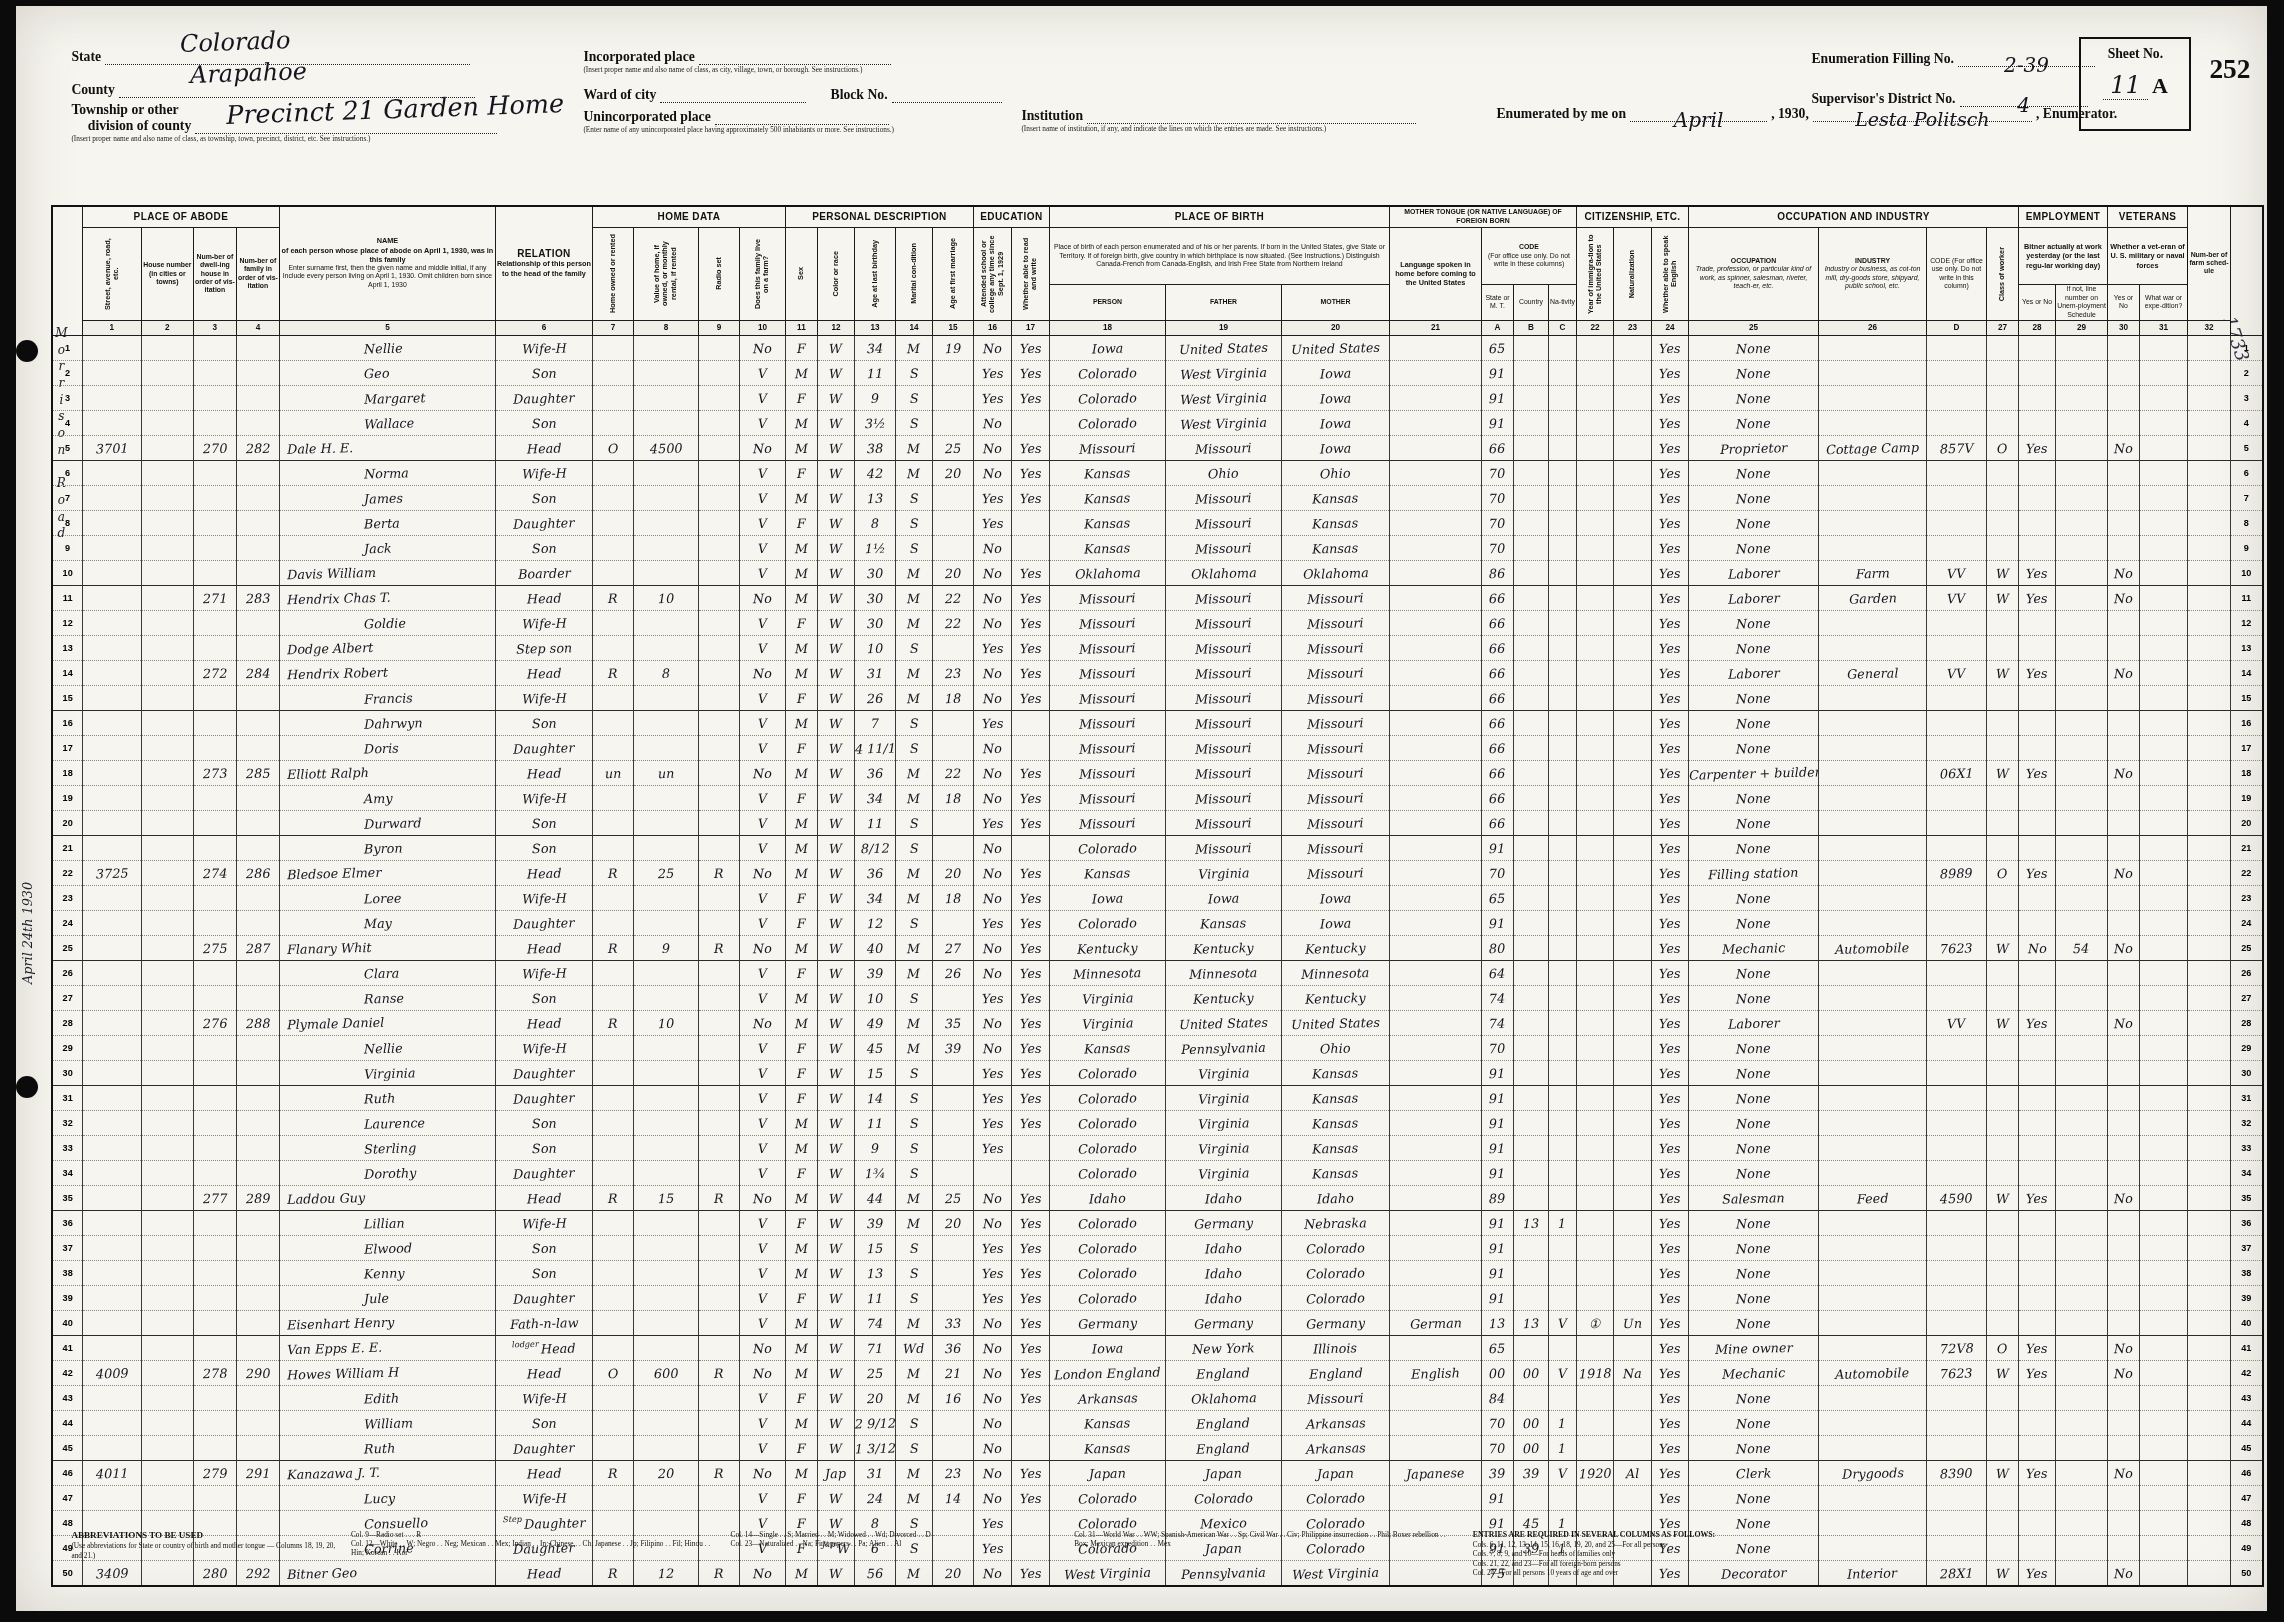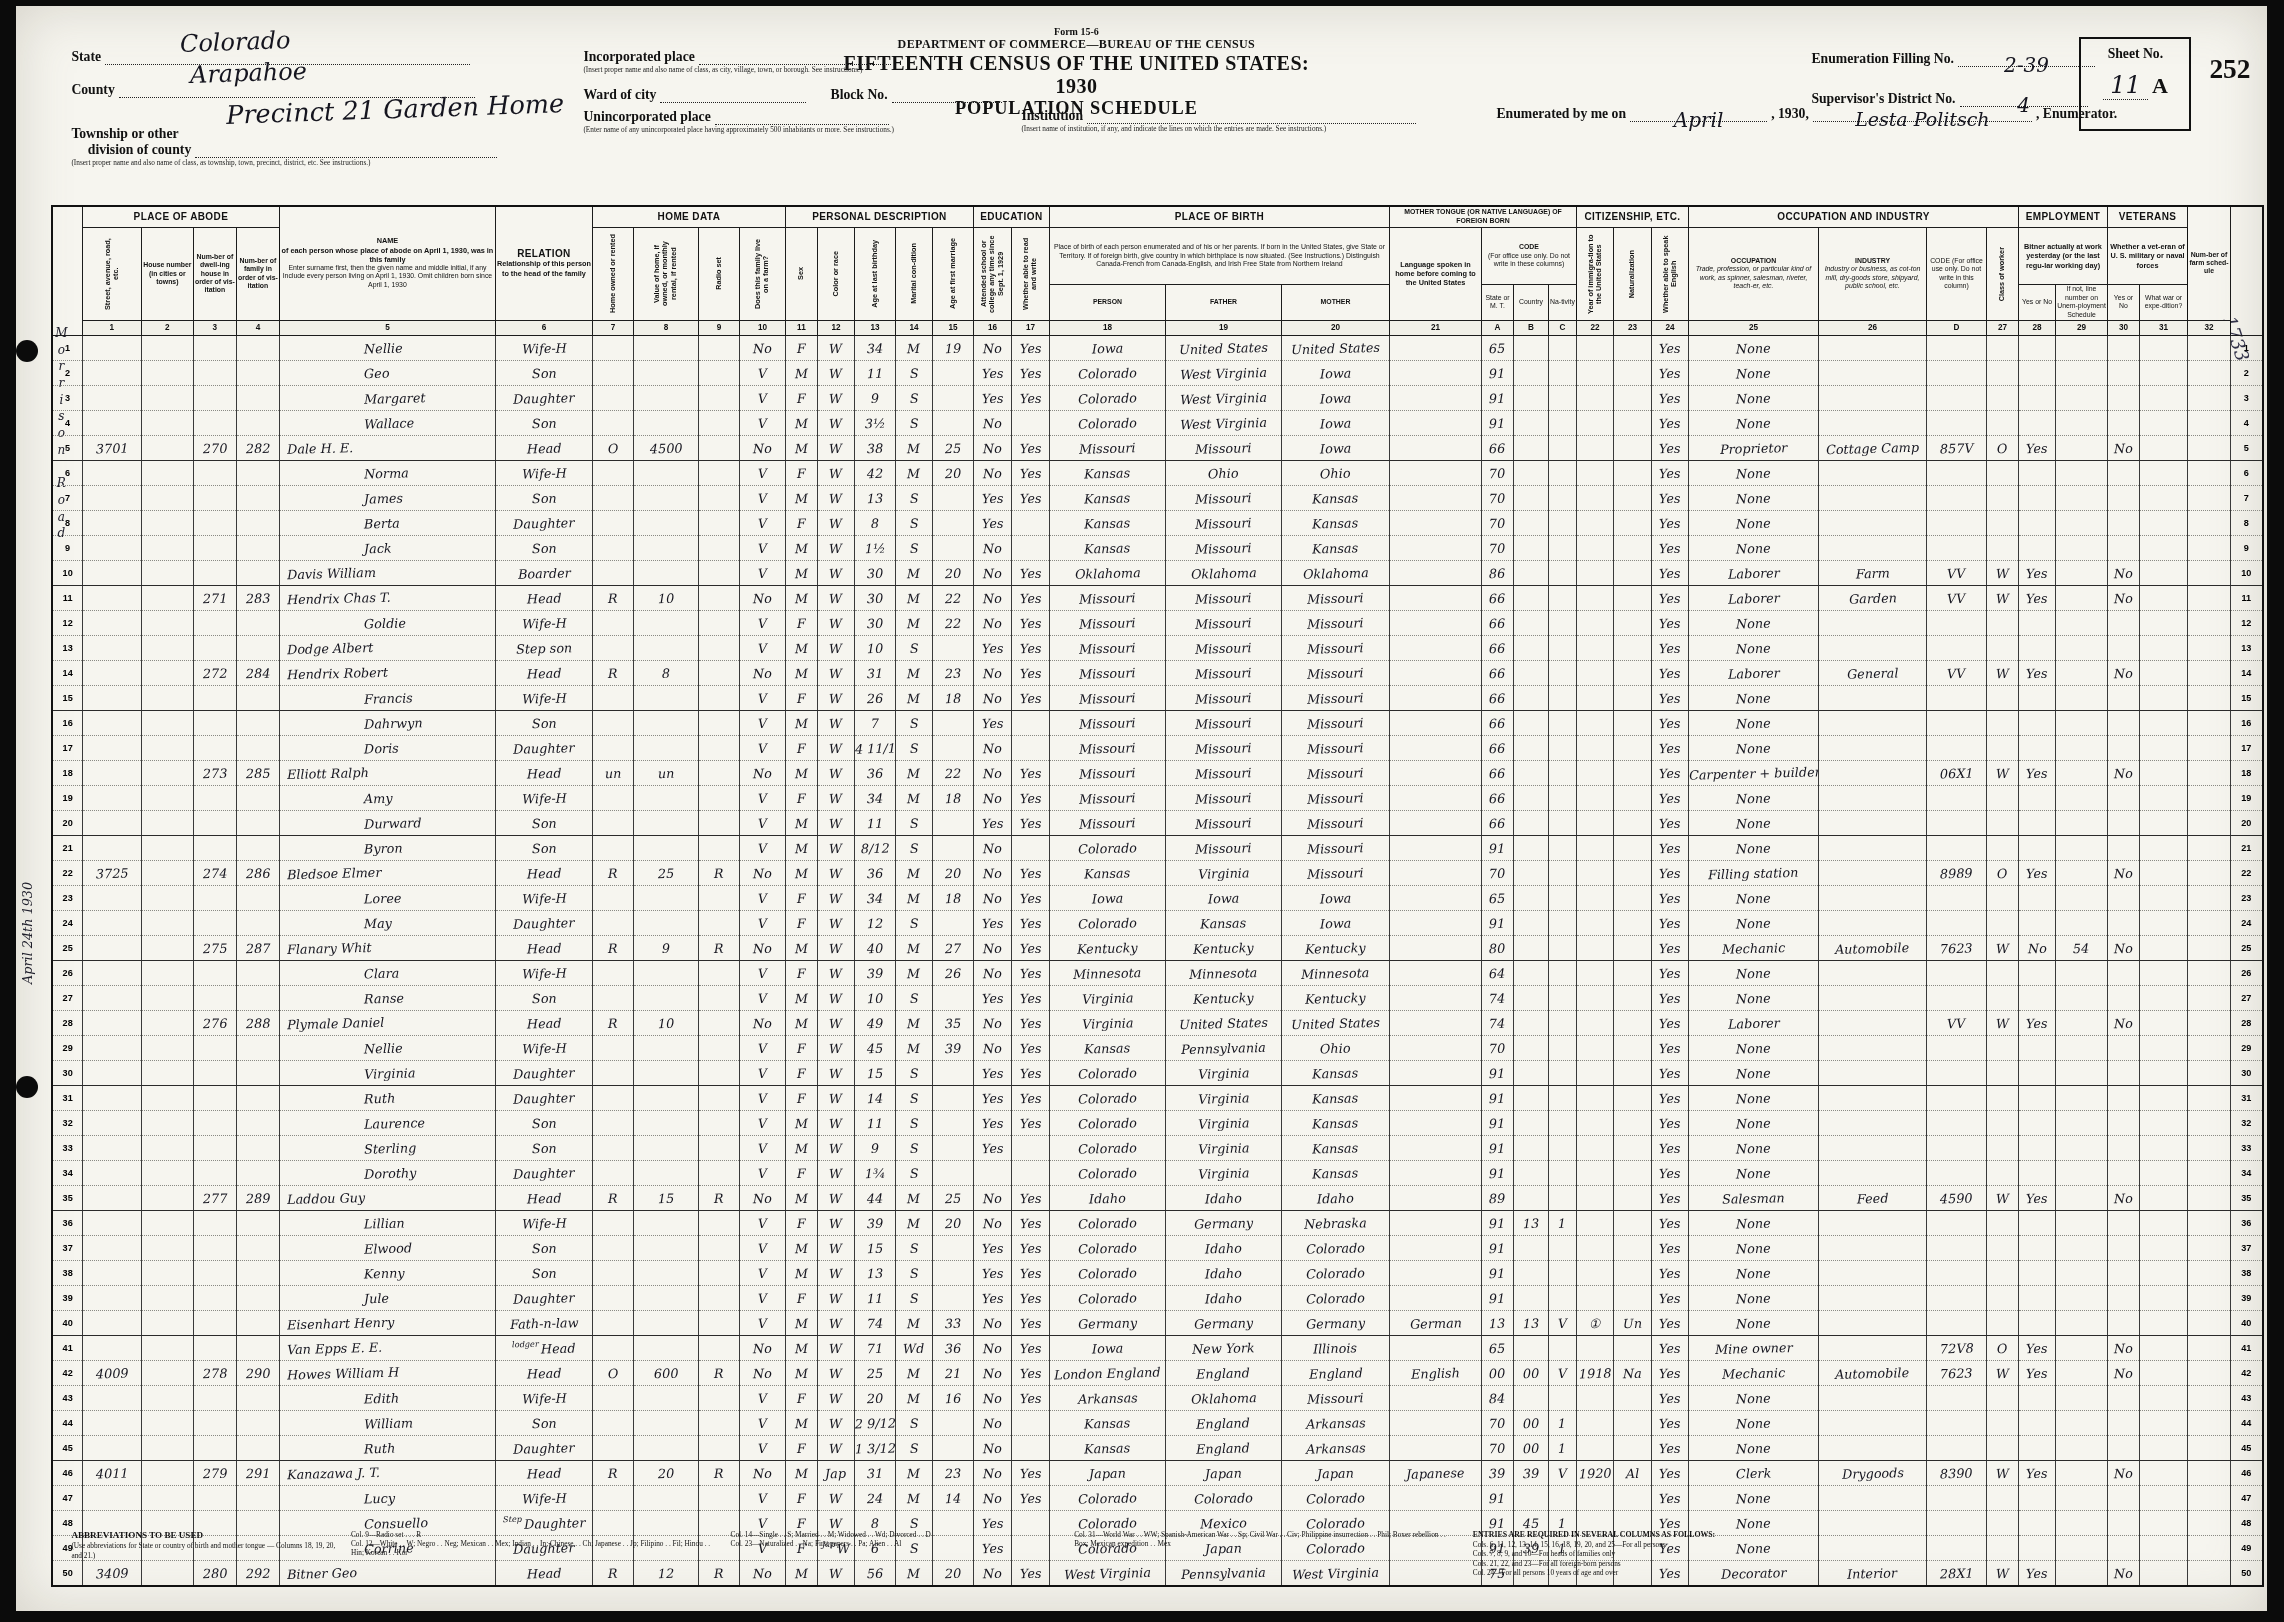--- a/index.html
+++ b/index.html
@@ -2,21 +2,21 @@
 <html style="font-size:14.6px"><head>
 <meta charset="utf-8">
 <style>
   html,body{margin:0;padding:0;background:#0b0b0b;}
   body{position:relative;width:2284px;height:1623px;font-family:"Liberation Sans",sans-serif;overflow:hidden;}
   .paper{position:absolute;left:16.4px;top:5.5px;width:2251px;height:1605px;background:#f6f5ef;
          box-shadow:inset 0 0 55px rgba(120,110,90,.25);}
   .hole{position:absolute;width:22px;height:22px;border-radius:50%;background:#0b0b0b;}
   
   .hdr{position:absolute;color:#111;}
-  .lbl{font-family:"Liberation Serif",serif;font-weight:700;font-size:13.7px;color:#111;margin-top:24px;}
+  .lbl{font-family:"Liberation Serif",serif;font-weight:700;font-size:13.7px;color:#111;}
   .dots{display:inline-block;border-bottom:1.8px dotted #222;height:12.8px;vertical-align:bottom;}
   .note{font-family:"Liberation Serif",serif;font-size:7.3px;color:#222;}
   .hw{font-family:"DejaVu Serif",serif;font-style:italic;color:#15151f;}
   .hwbig{font-size:24px;transform:rotate(-2deg);display:inline-block;}
   .ctr{text-align:center;}
   .formno{font-family:"Liberation Serif",serif;font-weight:700;font-size:10px;}
   .dept{font-family:"Liberation Serif",serif;font-weight:700;font-size:12px;letter-spacing:0.4px;}
   .title1{font-family:"Liberation Serif",serif;font-weight:700;font-size:20px;letter-spacing:0.5px;}
   .title2{font-family:"Liberation Serif",serif;font-weight:700;font-size:18.3px;letter-spacing:0.9px;}
   .sheetbox{position:absolute;border:2.3px solid #111;text-align:center;}
@@ -46,26 +46,20 @@
   .scrib{position:absolute;font-family:"DejaVu Serif",serif;font-style:italic;color:#33334a;transform:rotate(72deg);font-size:18.3px;}
   .legend{position:absolute;display:flex;gap:14.6px;color:#111;}
   .legend .blk{font-family:"Liberation Serif",serif;font-size:7.3px;line-height:1.3;}
   .legend .t{font-weight:700;font-size:9.1px;}
 </style>
 </head>
 <body>
 
 <div class="paper">
 
-  <div class="hdr ctr" style="left:804px;top:20px;width:512px;position:absolute;">
-    <div class="formno">Form 15-6</div>
-    <div class="dept">DEPARTMENT OF COMMERCE—BUREAU OF THE CENSUS</div>
-    <div class="title1">FIFTEENTH CENSUS OF THE UNITED STATES:  1930</div>
-    <div class="title2">POPULATION SCHEDULE</div>
-  </div>
 
   <div class="hdr" style="left:55px;top:42px;">
     <span class="lbl">State</span>
     <span class="dots" style="width:365px;"></span>
   </div>
   <div class="hdr hw hwbig" style="left:164px;top:22px;">Colorado</div>
 
   <div class="hdr" style="left:55px;top:75px;">
     <span class="lbl">County</span>
     <span class="dots" style="width:356px;"></span>

